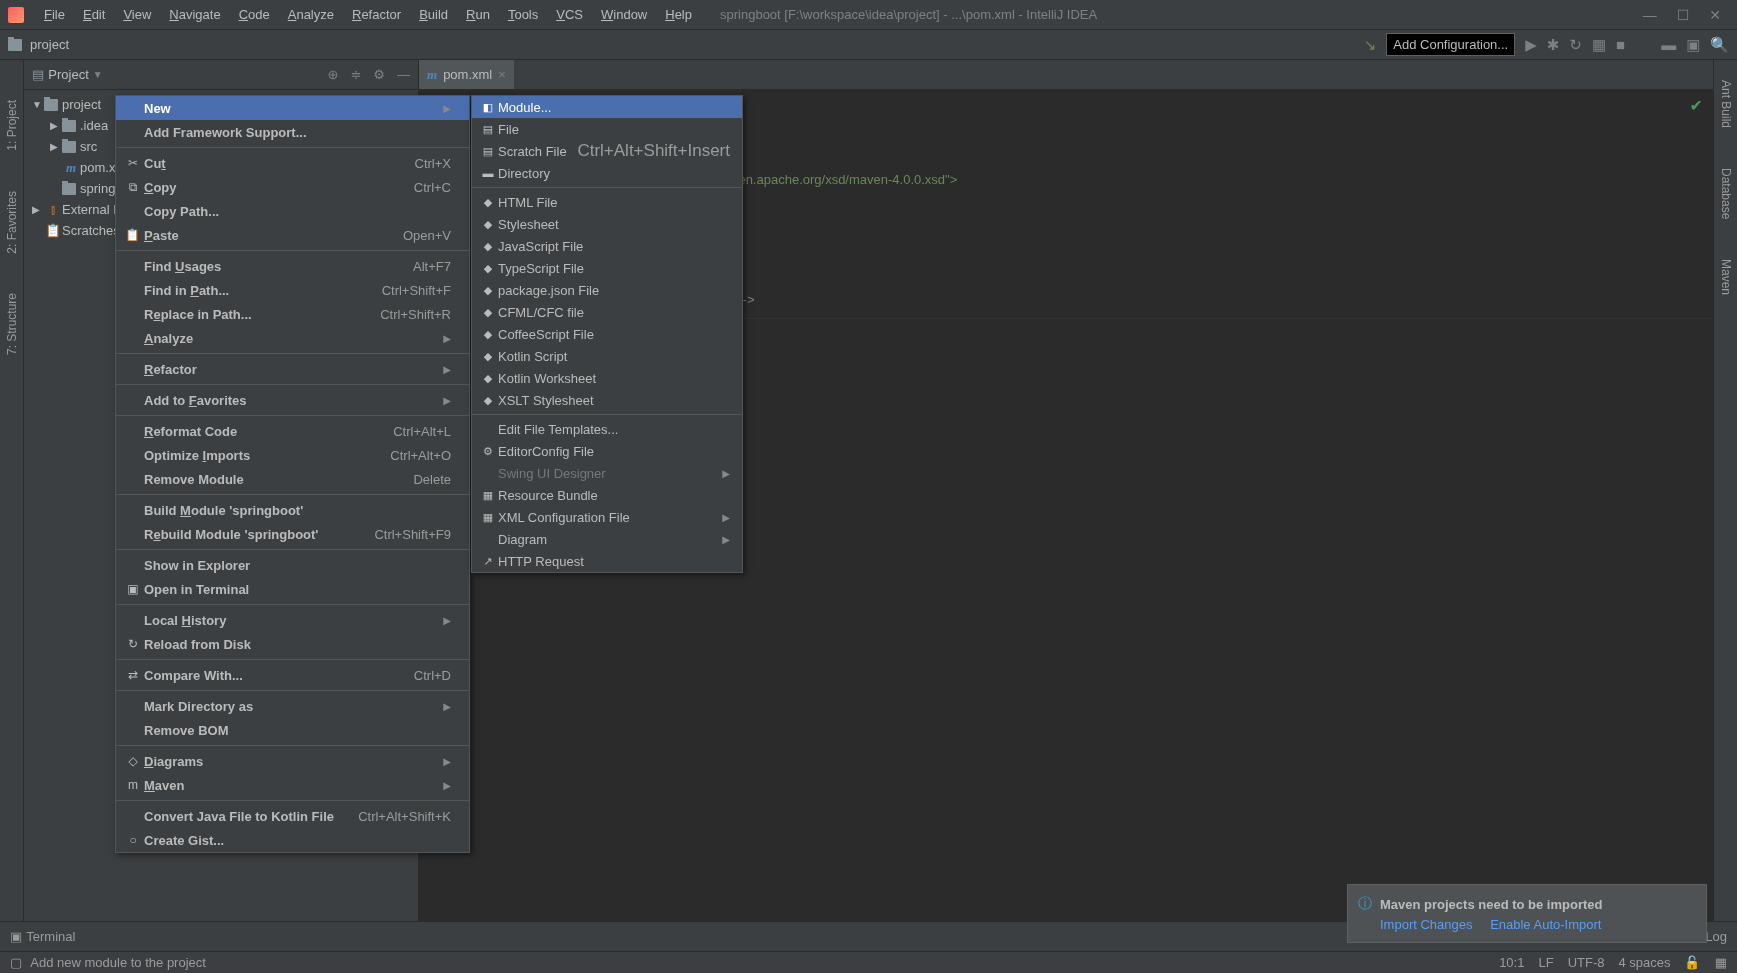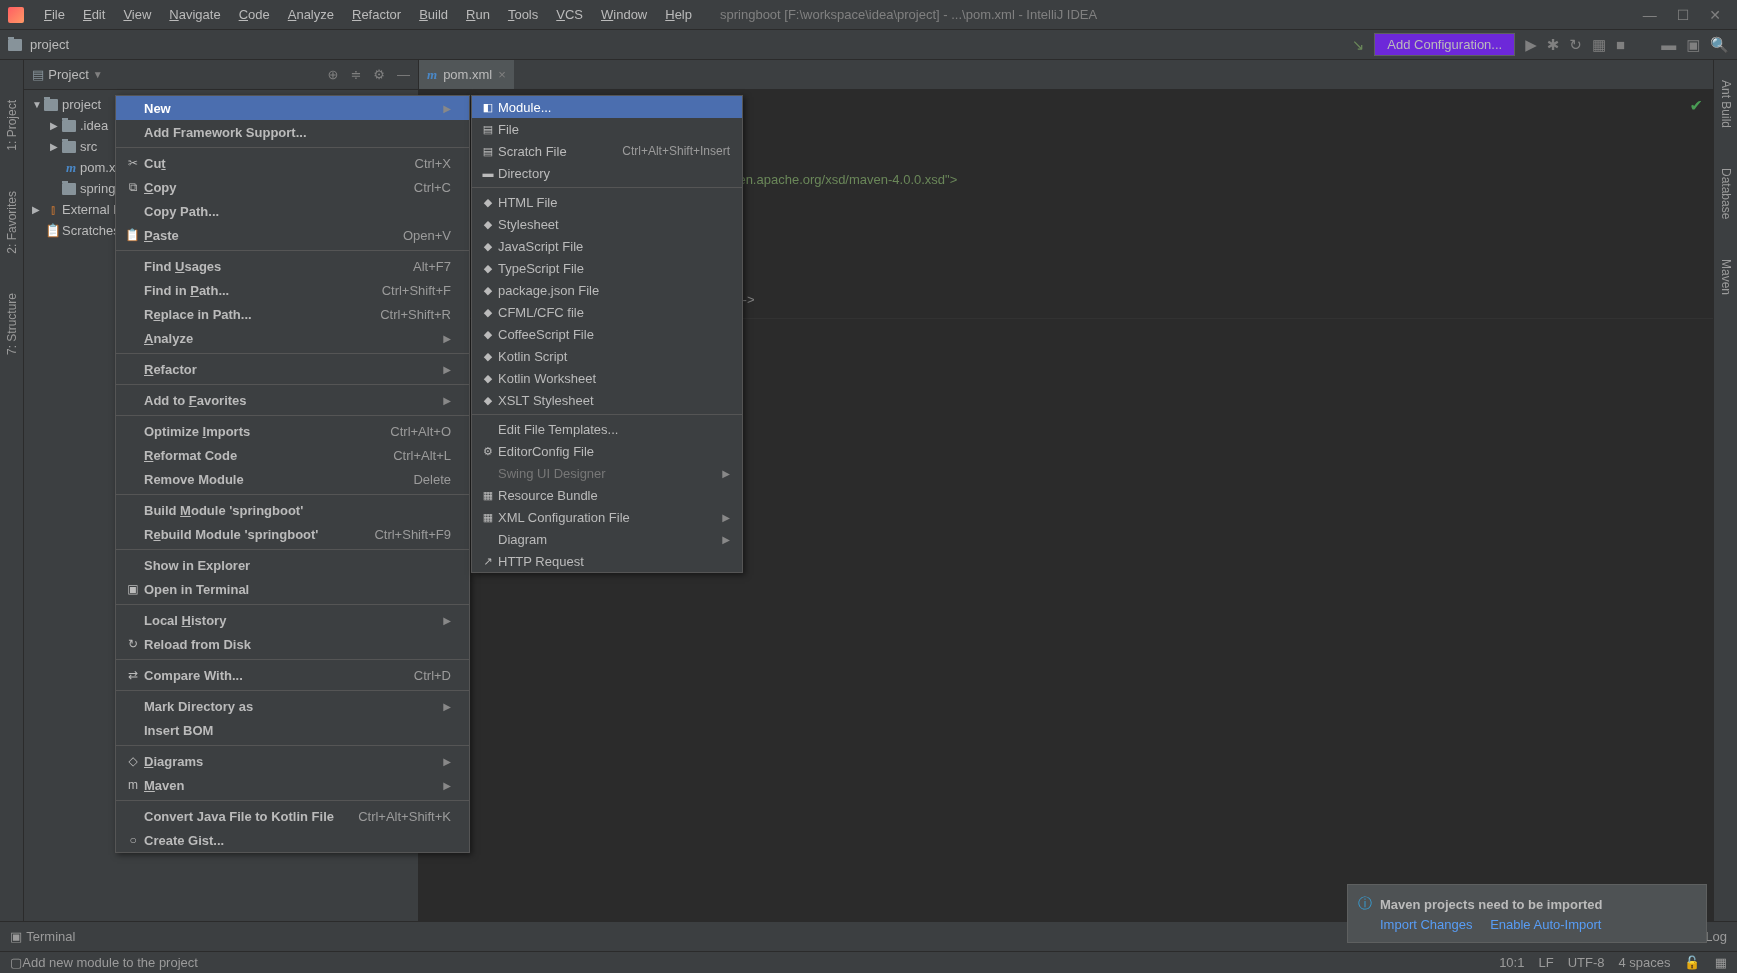--- a/index.html
+++ b/index.html
@@ -14,21 +14,21 @@
 .title-text { margin-left: 20px; color: #808080; flex: 1; }
 .window-controls { display: flex; gap: 20px; padding-right: 8px; }
 .window-controls span { color: #808080; cursor: default; font-size: 14px; }
 
 
 .navbar { display: flex; align-items: center; height: 30px; background: #3c3f41; border-bottom: 1px solid #2b2b2b; padding: 0 8px; }
 .breadcrumb { display: flex; align-items: center; gap: 4px; }
 .folder-icon { display:inline-block; width: 14px; height: 12px; background: #87939a; border-radius: 1px; position: relative; margin-right: 4px;}
 .folder-icon::before { content:''; position:absolute; top:-2px; left:0; width:6px; height:2px; background:#87939a; }
 .navbar-right { margin-left: auto; display: flex; align-items: center; gap: 10px; }
-.navbar-btn { padding: 3px 12px; border: 1px solid #5e6060; background: #6d28d9; color: #bbb; cursor: pointer; }
+.navbar-btn { padding: 3px 6px; border: 1px solid #5e6060; background: #000000; color: #bbb; cursor: pointer; }
 .toolbar-icon { color: #808080; font-size: 15px; cursor: default; }
 
 
 .main { display: flex; height: calc(100% - 60px - 30px - 22px); position: relative; }
 
 
 .left-gutter { width: 24px; background: #3c3f41; border-right: 1px solid #2b2b2b; display: flex; flex-direction: column; align-items: center; padding-top: 40px; gap: 40px; }
 .gutter-label { writing-mode: vertical-rl; transform: rotate(180deg); color: #9b9b9b; font-size: 12px; cursor: default; }
 
 
@@ -72,21 +72,21 @@
 .context-menu .item .arrow-sub { color: #888; font-size: 10px; }
 .context-menu .sep { height: 1px; background: #555; margin: 3px 0; }
 
 
 .sub-menu { position: absolute; top: 95px; left: 471px; width: 272px; background: #3c3f41; border: 1px solid #555; box-shadow: 2px 2px 6px rgba(0,0,0,0.5); z-index: 101; }
 .sub-menu .item { display: flex; align-items: center; height: 22px; padding: 0 12px 0 6px; cursor: default; }
 .sub-menu .item.highlight { background: #4b6eaf; color: #fff; }
 .sub-menu .item.disabled { color: #777; }
 .sub-menu .item .icon-slot { width: 20px; display: flex; justify-content: center; font-size: 11px;}
 .sub-menu .item .label { flex: 1; }
-.sub-menu .item .shortcut { color: #9b9b9b; font-size: 12px;}
+.sub-menu .item .shortcut { color: #9b9b9b; font-size: 17px;}
 .sub-menu .item .arrow-sub { color: #888; font-size: 10px; }
 .sub-menu .sep { height: 1px; background: #555; margin: 3px 0; }
 
 
 .notification { position: absolute; bottom: 30px; right: 30px; width: 360px; background: #4e5254; border: 1px solid #5e6060; padding: 10px; z-index: 50;}
 .notification .nhead { display:flex; align-items:center; gap:8px; margin-bottom: 4px;}
 .notification .nhead .info-icon { color: #389fd6; font-size:14px;}
 .notification .ntitle { color: #bbb; font-weight: bold; }
 .notification .nbody { padding-left: 22px; }
 .notification .link { color: #589df6; cursor: pointer; margin-right: 14px;}
@@ -313,27 +313,27 @@
     </div>
     <div class="sep"></div>
     <div class="item">
       <span class="icon-slot"></span>
       <span class="label">Add to <u>F</u>avorites</span>
       <span class="arrow-sub">▶</span>
     </div>
     <div class="sep"></div>
     <div class="item">
       <span class="icon-slot"></span>
+      <span class="label"><u>R</u>eformat Code</span>
+      <span class="shortcut">Ctrl+Alt+L</span>
+    </div>
+    <div class="item">
+      <span class="icon-slot"></span>
       <span class="label">Optimize <u>I</u>mports</span>
       <span class="shortcut">Ctrl+Alt+O</span>
-    </div>
-    <div class="item">
-      <span class="icon-slot"></span>
-      <span class="label"><u>R</u>eformat Code</span>
-      <span class="shortcut">Ctrl+Alt+L</span>
     </div>
     <div class="item">
       <span class="icon-slot"></span>
       <span class="label">Remove Module</span>
       <span class="shortcut">Delete</span>
     </div>
     <div class="sep"></div>
     <div class="item">
       <span class="icon-slot"></span>
       <span class="label">Build <u>M</u>odule 'springboot'</span>
@@ -369,21 +369,21 @@
       <span class="shortcut">Ctrl+D</span>
     </div>
     <div class="sep"></div>
     <div class="item">
       <span class="icon-slot"></span>
       <span class="label">Mark Directory as</span>
       <span class="arrow-sub">▶</span>
     </div>
     <div class="item">
       <span class="icon-slot"></span>
-      <span class="label">Insert BOM</span>
+      <span class="label">Remove BOM</span>
     </div>
     <div class="sep"></div>
     <div class="item">
       <span class="icon-slot">◇</span>
       <span class="label"><u>D</u>iagrams</span>
       <span class="arrow-sub">▶</span>
     </div>
     <div class="item">
       <span class="icon-slot">m</span>
       <span class="label"><u>M</u>aven</span>
@@ -513,21 +513,21 @@
   <div class="right">
     <span class="badge">2</span>
     <div class="tool">
       <span>Event Log</span>
     </div>
   </div>
 </div>
 
 <div class="statusbar">
   <span>▢</span>
-  <span style="">Add new module to the project</span>
+  <span style="margin-left:8px">Add new module to the project</span>
   <div class="right">
     <span>10:1</span>
     <span>LF</span>
     <span>UTF-8</span>
     <span>4 spaces</span>
     <span>🔓</span>
     <span>▦</span>
   </div>
 </div>
 

